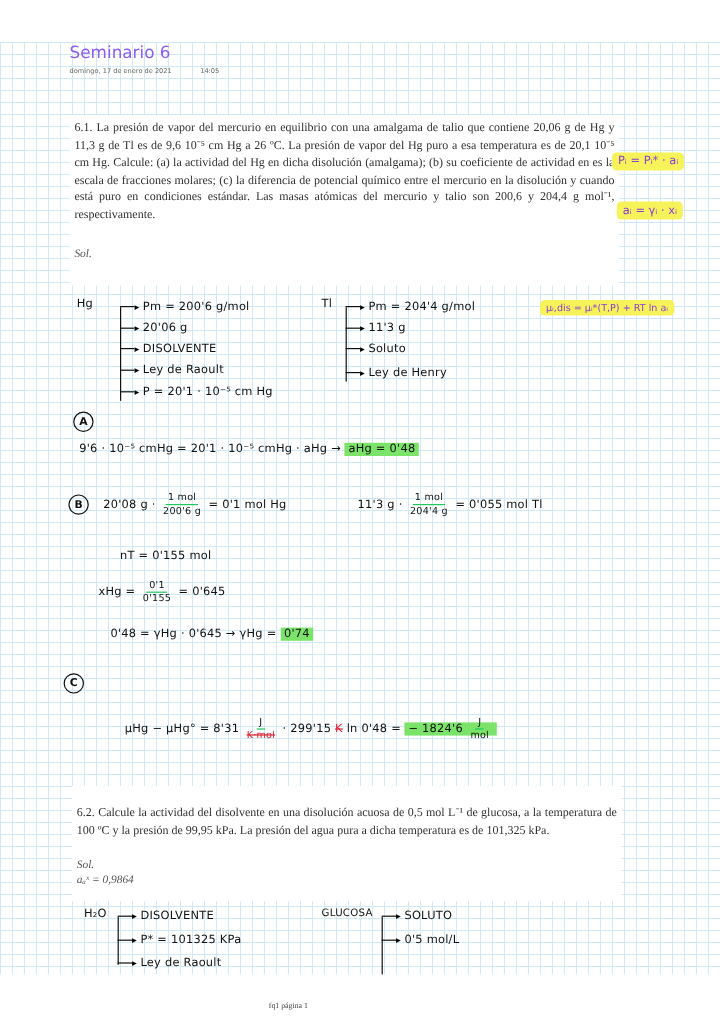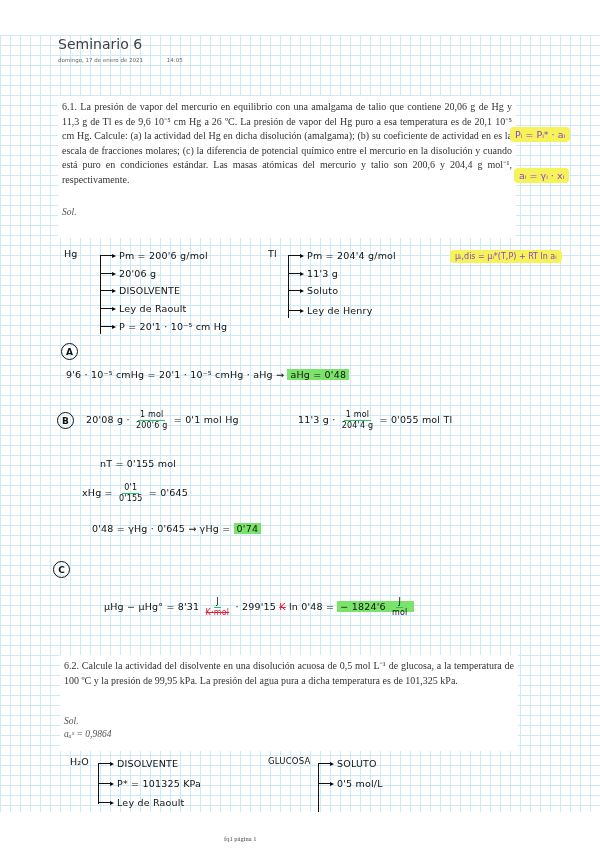--- a/index.html
+++ b/index.html
@@ -12,40 +12,40 @@
       position: absolute; left: 0; top: 35px; width: 600px; height: 777px;
       background-color: #ffffff;
       background-image:
         linear-gradient(to right, #cfe9f7 1px, transparent 1px),
         linear-gradient(to bottom, #cfe9f7 1px, transparent 1px);
       background-size: 10px 10px;
       background-position: 0 0;
     }
     .page-title {
       position: absolute; left: 58px; top: 36px;
-      font-family: "DejaVu Sans", sans-serif; font-size: 14px; color: #404040;
+      font-family: "DejaVu Sans", sans-serif; font-size: 14px; color: #8b5cf6;
       background: transparent;
     }
     .page-meta {
       position: absolute; left: 58px; top: 57px;
       font-family: "DejaVu Sans", sans-serif; font-size: 5.5px; color: #666;
     }
     .page-meta .time { margin-left: 22px; }
 
     .textbox {
       position: absolute; background: #ffffff;
       font-family: "Liberation Serif", serif; color: #333;
     }
     .tb1 { left: 58px; top: 96px; width: 458px; height: 142px; }
     .tb2 { left: 60px; top: 655px; width: 458px; height: 96px; }
     .problem {
       position: absolute; left: 4px; top: 4px; width: 450px;
       font-size: 10px; line-height: 14.5px; text-align: justify;
     }
-    .tb2 .problem { top: 4px; }
+    .tb2 .problem { top: 16px; }
     .sol {
       position: absolute; left: 4px;
       font-style: italic; font-size: 9.5px; line-height: 13px; color: #555;
     }
     .tb1 .sol { top: 110px; }
     .tb2 .sol { top: 60px; }
 
     .hw {
       position: absolute;
       font-family: "DejaVu Sans", sans-serif;

